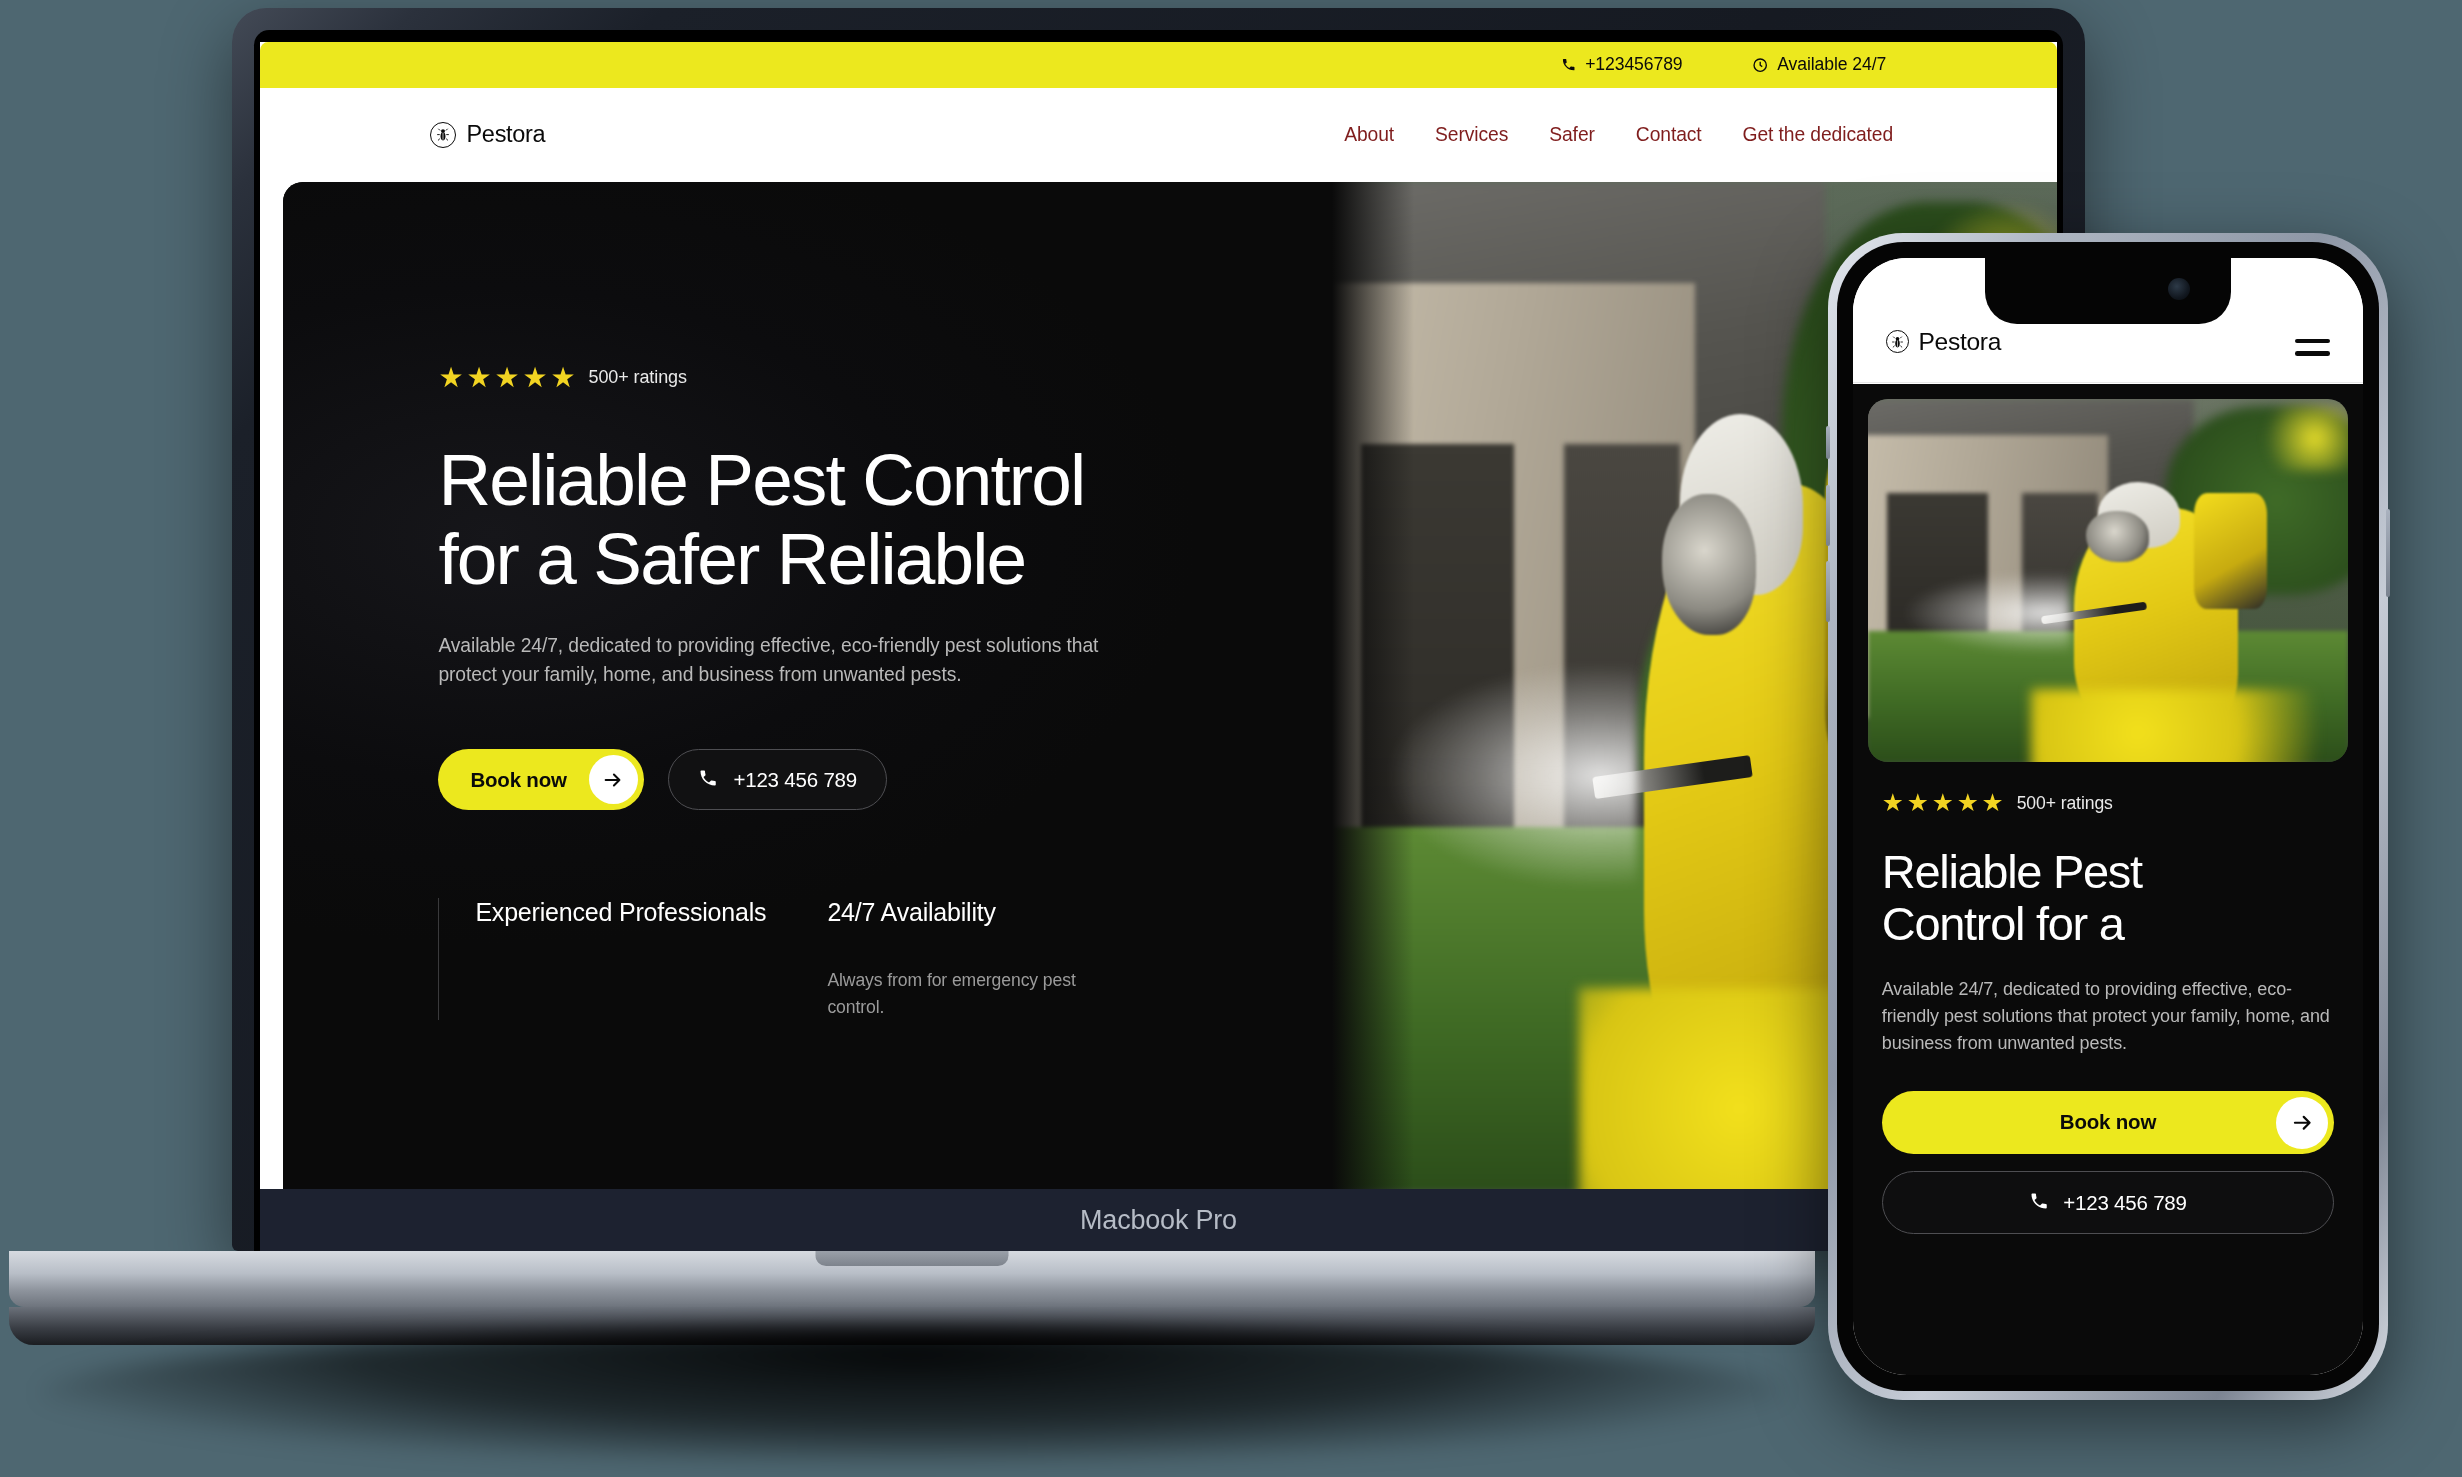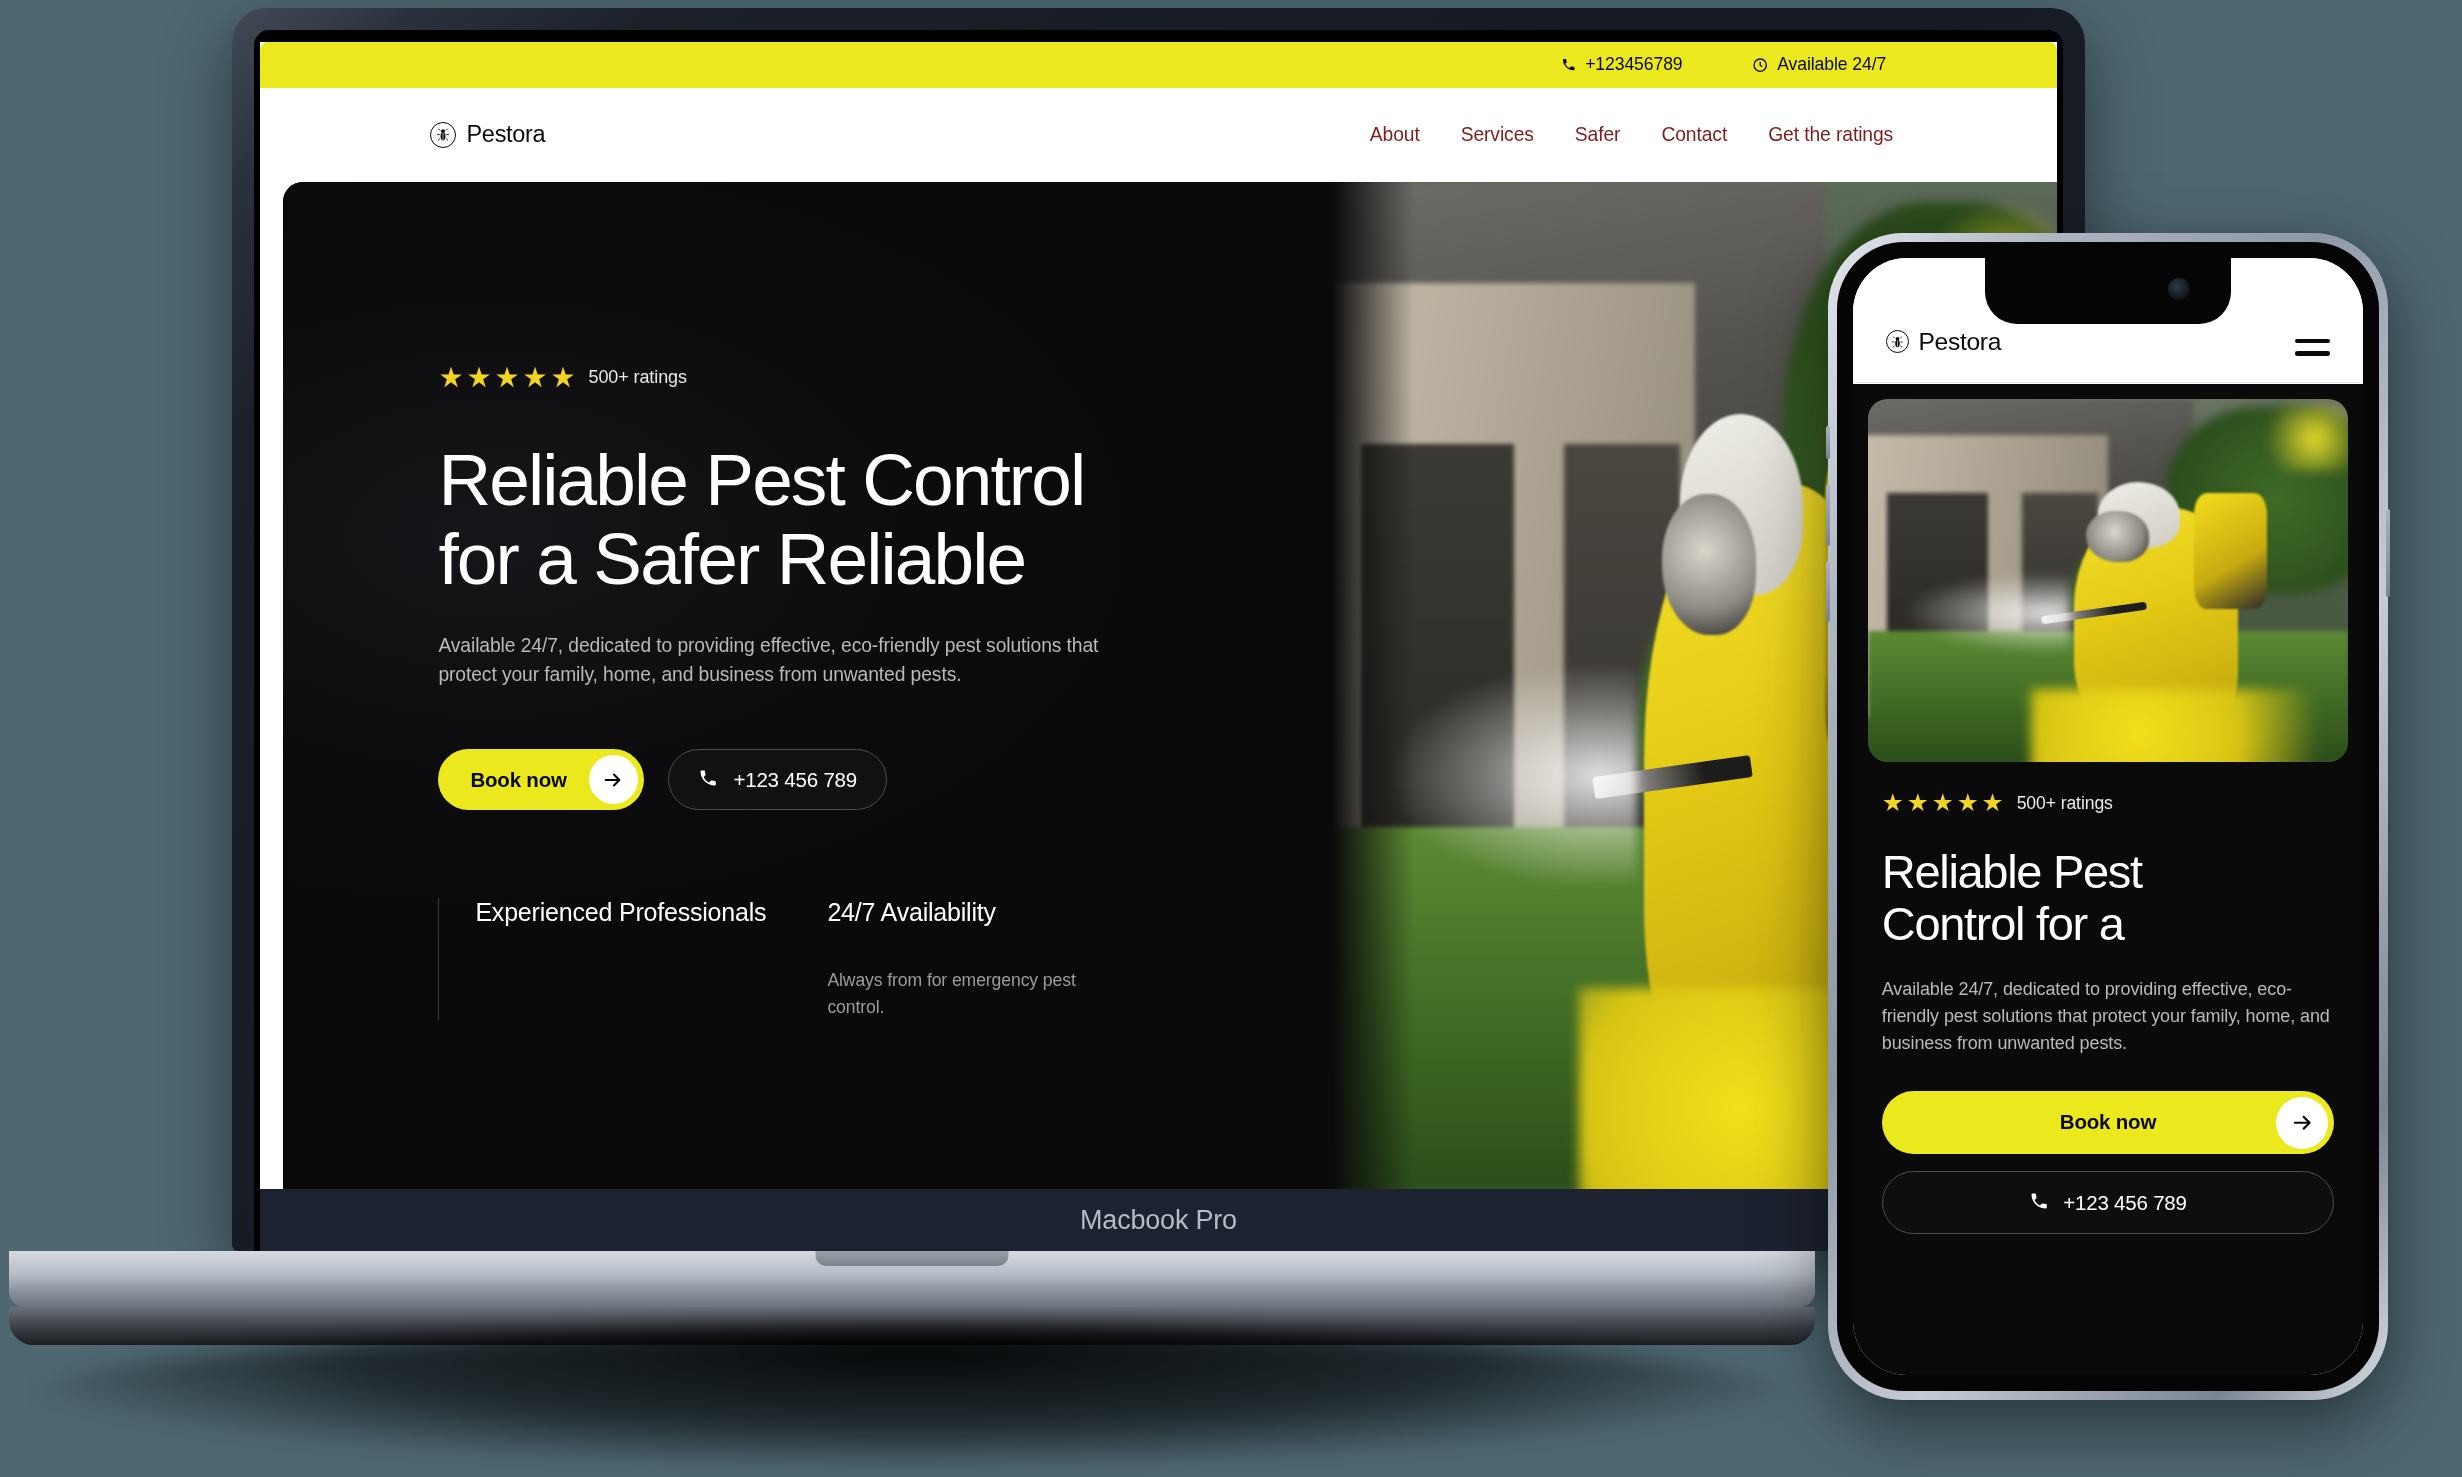--- a/index.html
+++ b/index.html
@@ -397,21 +397,21 @@
                   <path d="M7 6l-3-3M17 6l3-3M6.4 13H2M17.6 13H22M6.6 20l-3.2 3M17.4 20l3.2 3" stroke="#0a0a0a" stroke-width="1.6" fill="none"></path>
                 </svg>
               </span>
               <span class="brand-name">Pestora</span>
             </div>
             <nav class="navlinks">
               <a class="navlink">About</a>
               <a class="navlink">Services</a>
               <a class="navlink">Safer</a>
               <a class="navlink">Contact</a>
-              <a class="navlink">Get the ratings</a>
+              <a class="navlink">Get the dedicated</a>
             </nav>
           </div>
 
           <div class="hero">
             <div class="hero-left">
 
               <div class="stars-row">
                 <span class="stars">
                   <span class="star">★</span>
                   <span class="star">★</span>

